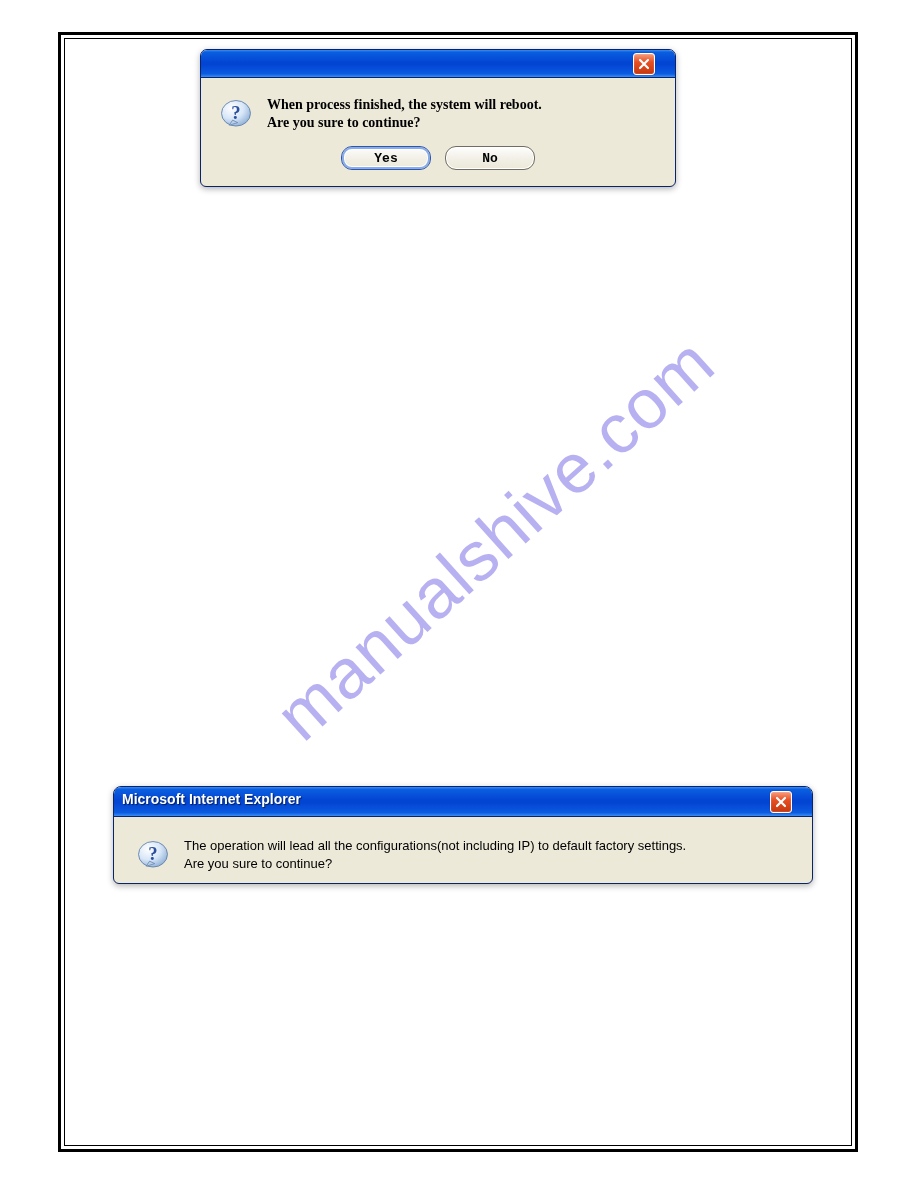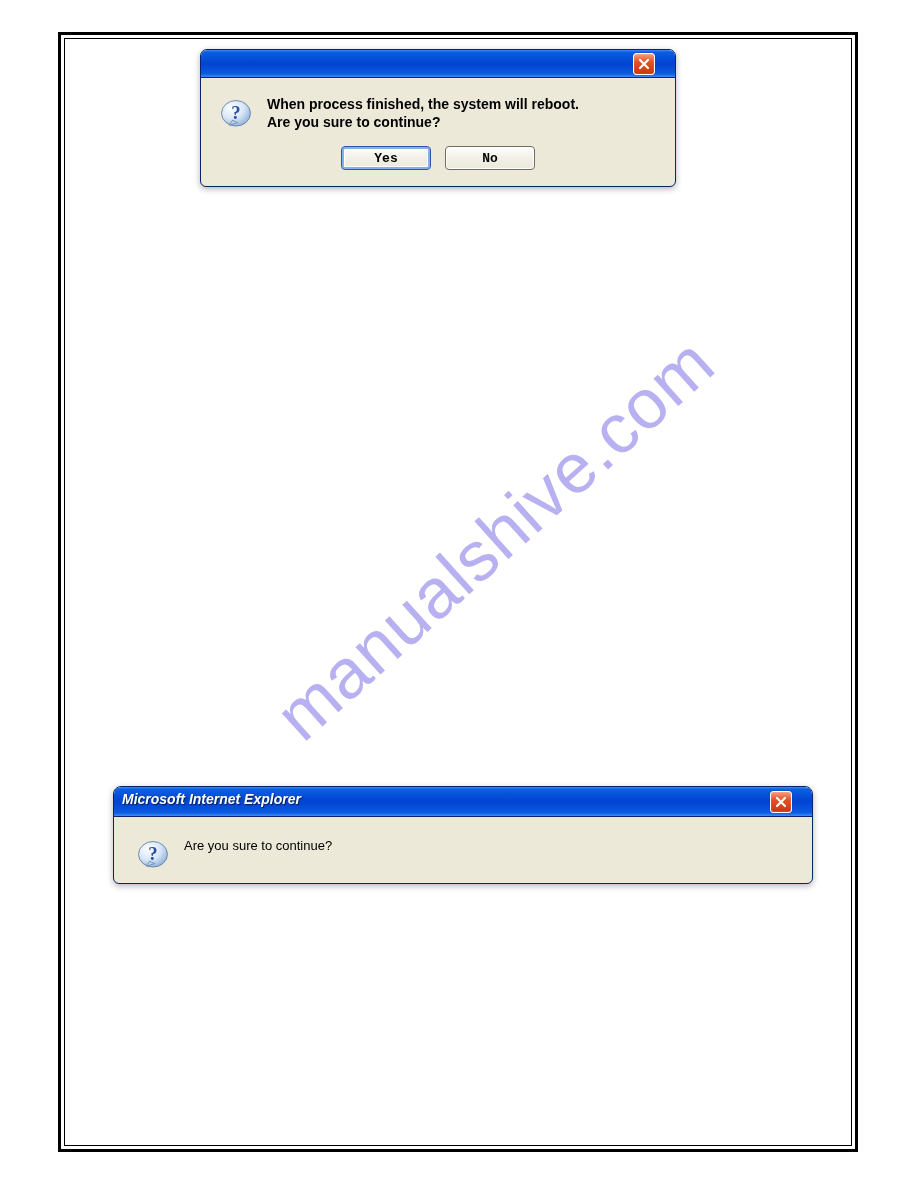--- a/index.html
+++ b/index.html
@@ -52,21 +52,20 @@
   .titlebar {
     height: 28px;
     background: linear-gradient(to bottom,
       #3a8cf7 0%, #0a5fe0 8%, #0345d3 45%, #0345d3 55%, #0b5be0 88%, #3a8cf7 100%);
     border-bottom: 1px solid #0a246a;
     display: flex;
     align-items: center;
     justify-content: flex-end;
     padding: 0 20px;
     position: relative;
-    font-style: italic;
   }
   .titlebar .title-text {
     position: absolute;
     left: 8px; top: 4px;
     color: #fff;
     font-weight: bold;
     font-size: 14px;
     text-shadow: 1px 1px 1px rgba(0,0,0,0.6);
     font-family: "Tahoma", Arial, sans-serif;
   }
@@ -91,37 +90,37 @@
     flex: 0 0 34px;
     margin-right: 14px;
     margin-top: 2px;
   }
   .msg {
     font-size: 13px;
     color: #000;
     line-height: 1.35;
   }
   .msg.mono {
-    font-family: Liberation Sans, sans-serif;
+    font-family: Liberation Serif, serif;
     font-weight: bold;
     font-size: 14px;
     line-height: 1.25;
   }
   .btn-row {
     display: flex;
     justify-content: center;
     gap: 14px;
     padding: 6px 0 16px 0;
   }
   .xp-btn {
     min-width: 90px;
     height: 24px;
     background: linear-gradient(to bottom, #fefefe 0%, #f3f1e9 45%, #ece9d8 100%);
     border: 1px solid #6f6d64;
-    border-radius: 4px;
+    border-radius: 11px;
     font-size: 12px;
     font-family: Tahoma, Arial, sans-serif;
     color: #000;
     cursor: pointer;
     box-shadow: 0 0 0 1px #fff inset;
     display: flex; align-items: center; justify-content: center;
   }
   .xp-btn.focused {
     border: 1px solid #2e56b1;
     box-shadow: 0 0 0 2px #89ade4 inset, 0 0 0 3px #fff inset;
@@ -204,19 +203,20 @@
               <stop offset="0%" stop-color="#ffffff"></stop>
               <stop offset="60%" stop-color="#d7e6f7"></stop>
               <stop offset="100%" stop-color="#9cb9dc"></stop>
             </radialGradient>
           </defs>
           <ellipse cx="20" cy="18" rx="17" ry="15" fill="url(#bub2)" stroke="#5b7ba8" stroke-width="1"></ellipse>
           <path d="M12 32 L16 26 L22 29 Z" fill="#b9cfe8" stroke="#5b7ba8" stroke-width="0.8"></path>
           <text x="20" y="25" text-anchor="middle" font-family="Georgia,serif" font-size="22" font-weight="bold" fill="#2a4f9c">?</text>
         </svg>
         <div class="msg">
+          <div>The operation will lead all the configurations(not including IP) to default factory settings.</div>
           <div>Are you sure to continue?</div>
         </div>
       </div>
     </div>
 
   </div>
 </div>
 
 </body></html>

